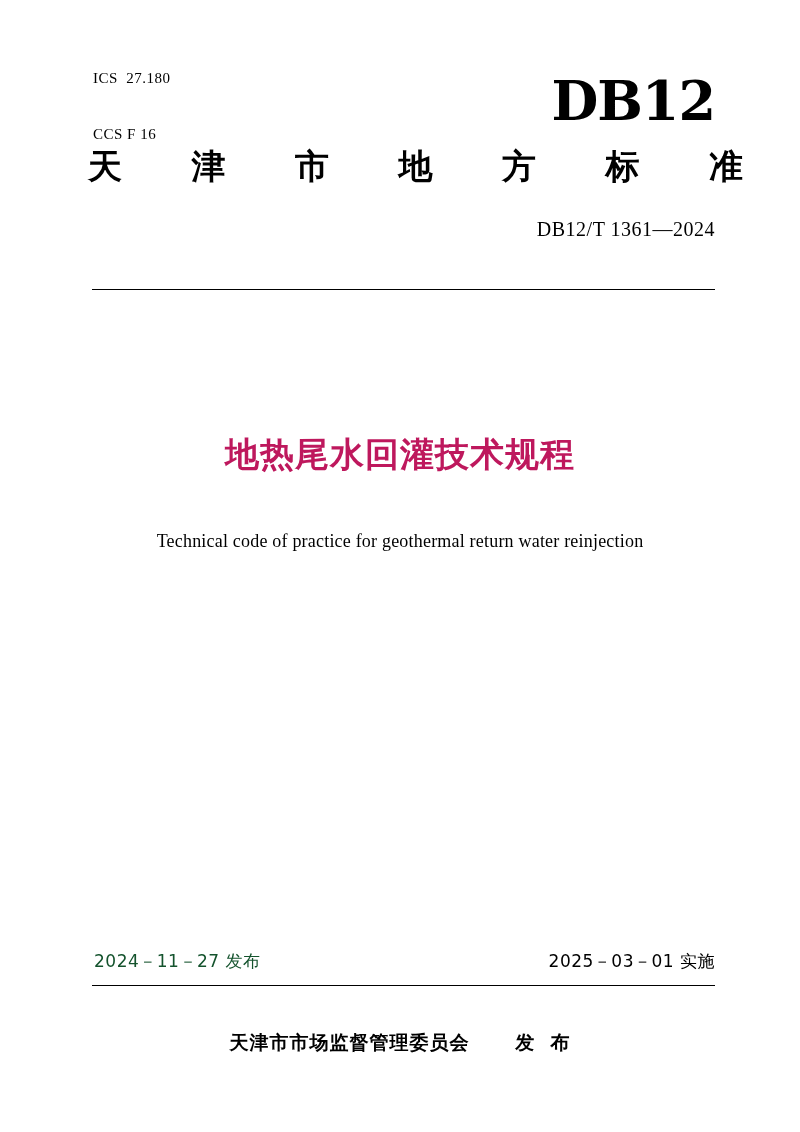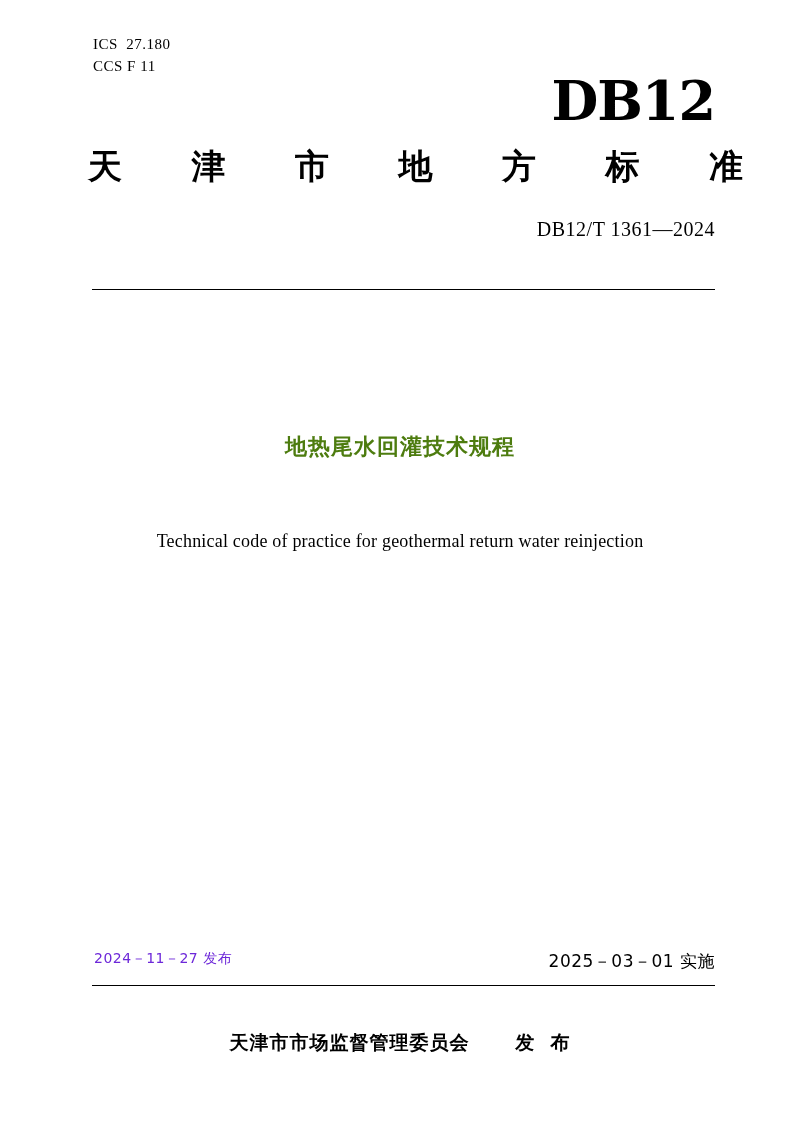--- a/index.html
+++ b/index.html
@@ -29,20 +29,21 @@
     left: 93px;
     top: 33px;
     font-family: "Liberation Serif", serif;
     font-size: 15px;
     line-height: 22px;
     letter-spacing: 0.5px;
     color: #000;
   }
   .codes .code-line {
     white-space: pre;
+    margin-top: 34px;
   }
 
   
   .db-logo {
     position: absolute;
     right: 85px;
     top: 70px;
     font-family: "DejaVu Serif", serif;
     font-weight: bold;
     font-size: 54px;
@@ -102,46 +103,46 @@
 
   
   .doc-title-cn {
     position: absolute;
     left: 0;
     right: 0;
     top: 432px;
     text-align: center;
     font-family: "DejaVu Sans", sans-serif;
     font-weight: bold;
-    font-size: 22px;
+    font-size: 34px;
     letter-spacing: 1px;
-    color: #4d7c0f;
+    color: #be185d;
   }
   .doc-title-en {
     position: absolute;
     left: 0;
     right: 0;
     top: 503px;
     text-align: center;
     font-family: "Liberation Serif", serif;
     font-size: 18px;
     letter-spacing: 0.2px;
     color: #000;
     margin-top: 28px;
   }
 
   
   .date-issue {
     position: absolute;
     left: 94px;
     top: 950px;
     font-family: "DejaVu Sans", sans-serif;
-    font-size: 14px;
-    letter-spacing: 0.5px;
-    color: #6d28d9;
+    font-size: 17px;
+    letter-spacing: 0.5px;
+    color: #14532d;
     white-space: pre;
   }
   .date-effective {
     position: absolute;
     right: 85px;
     top: 950px;
     font-family: "DejaVu Sans", sans-serif;
     font-size: 17px;
     letter-spacing: 0.5px;
     color: #000;
@@ -164,21 +165,21 @@
     white-space: pre;
   }
 </style>
 </head>
 <body>
 
 <div class="page">
 
   <div class="codes">
     <div class="code-line">ICS  27.180</div>
-    <div class="code-line">CCS F 11</div>
+    <div class="code-line">CCS F 16</div>
   </div>
 
   <div class="db-logo">DB12</div>
 
   <div class="std-title">
     <span>天</span>
     <span>津</span>
     <span>市</span>
     <span>地</span>
     <span>方</span>

